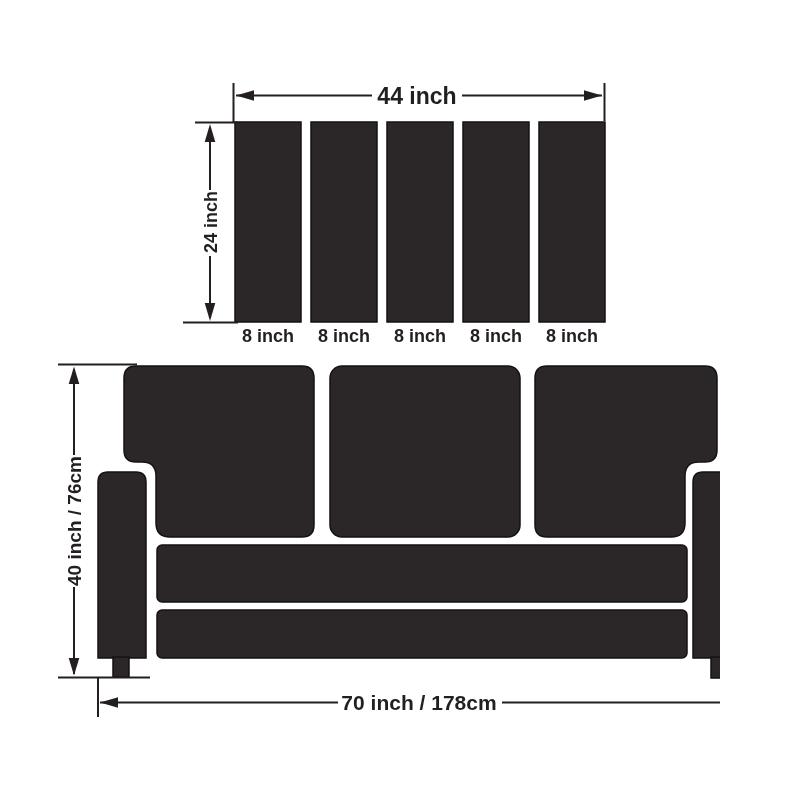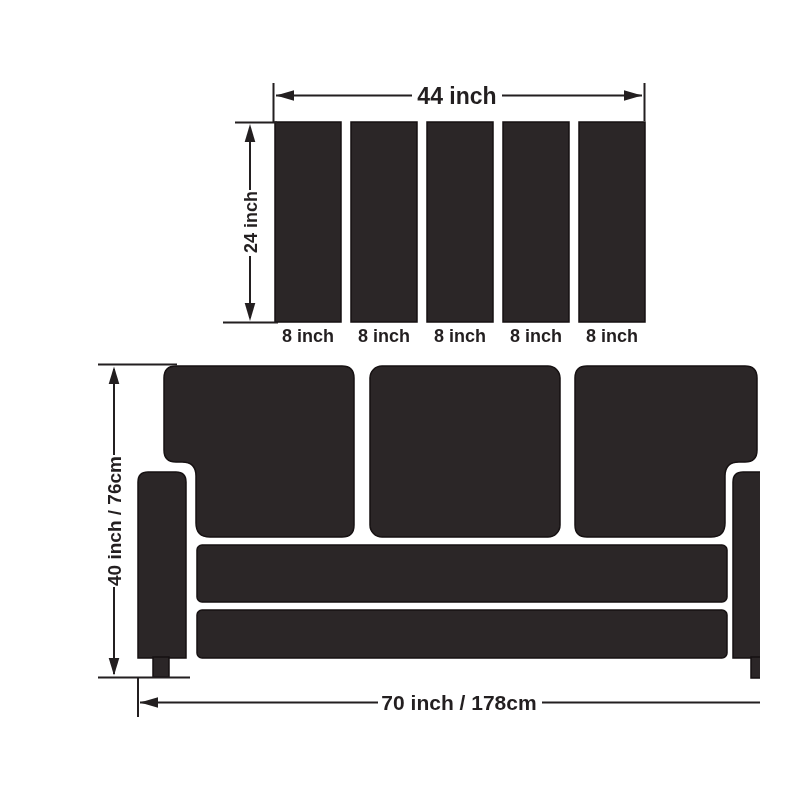--- a/index.html
+++ b/index.html
@@ -6,21 +6,20 @@
     --shape-fill:#2b2627;
     --shape-stroke:#161112;
     --line-color:#231f20;
     --bg:#ffffff;
   }
   html,body{margin:0;padding:0;background:var(--bg);}
   .stage{
     width:720px;height:800px;background:var(--bg);
     position:relative;overflow:hidden;
     font-family:"Liberation Sans",sans-serif;
-    padding-left:40px;
   }
   svg{display:block;}
   .shape{fill:var(--shape-fill);stroke:var(--shape-stroke);stroke-width:1.5;}
   .dline{stroke:var(--line-color);stroke-width:2;fill:none;}
   .tick{stroke:var(--line-color);stroke-width:2;fill:none;}
   .ahead{fill:var(--line-color);stroke:none;}
   .dim-text{
     fill:var(--line-color);
     font-family:"Liberation Sans",sans-serif;
     font-weight:bold;

